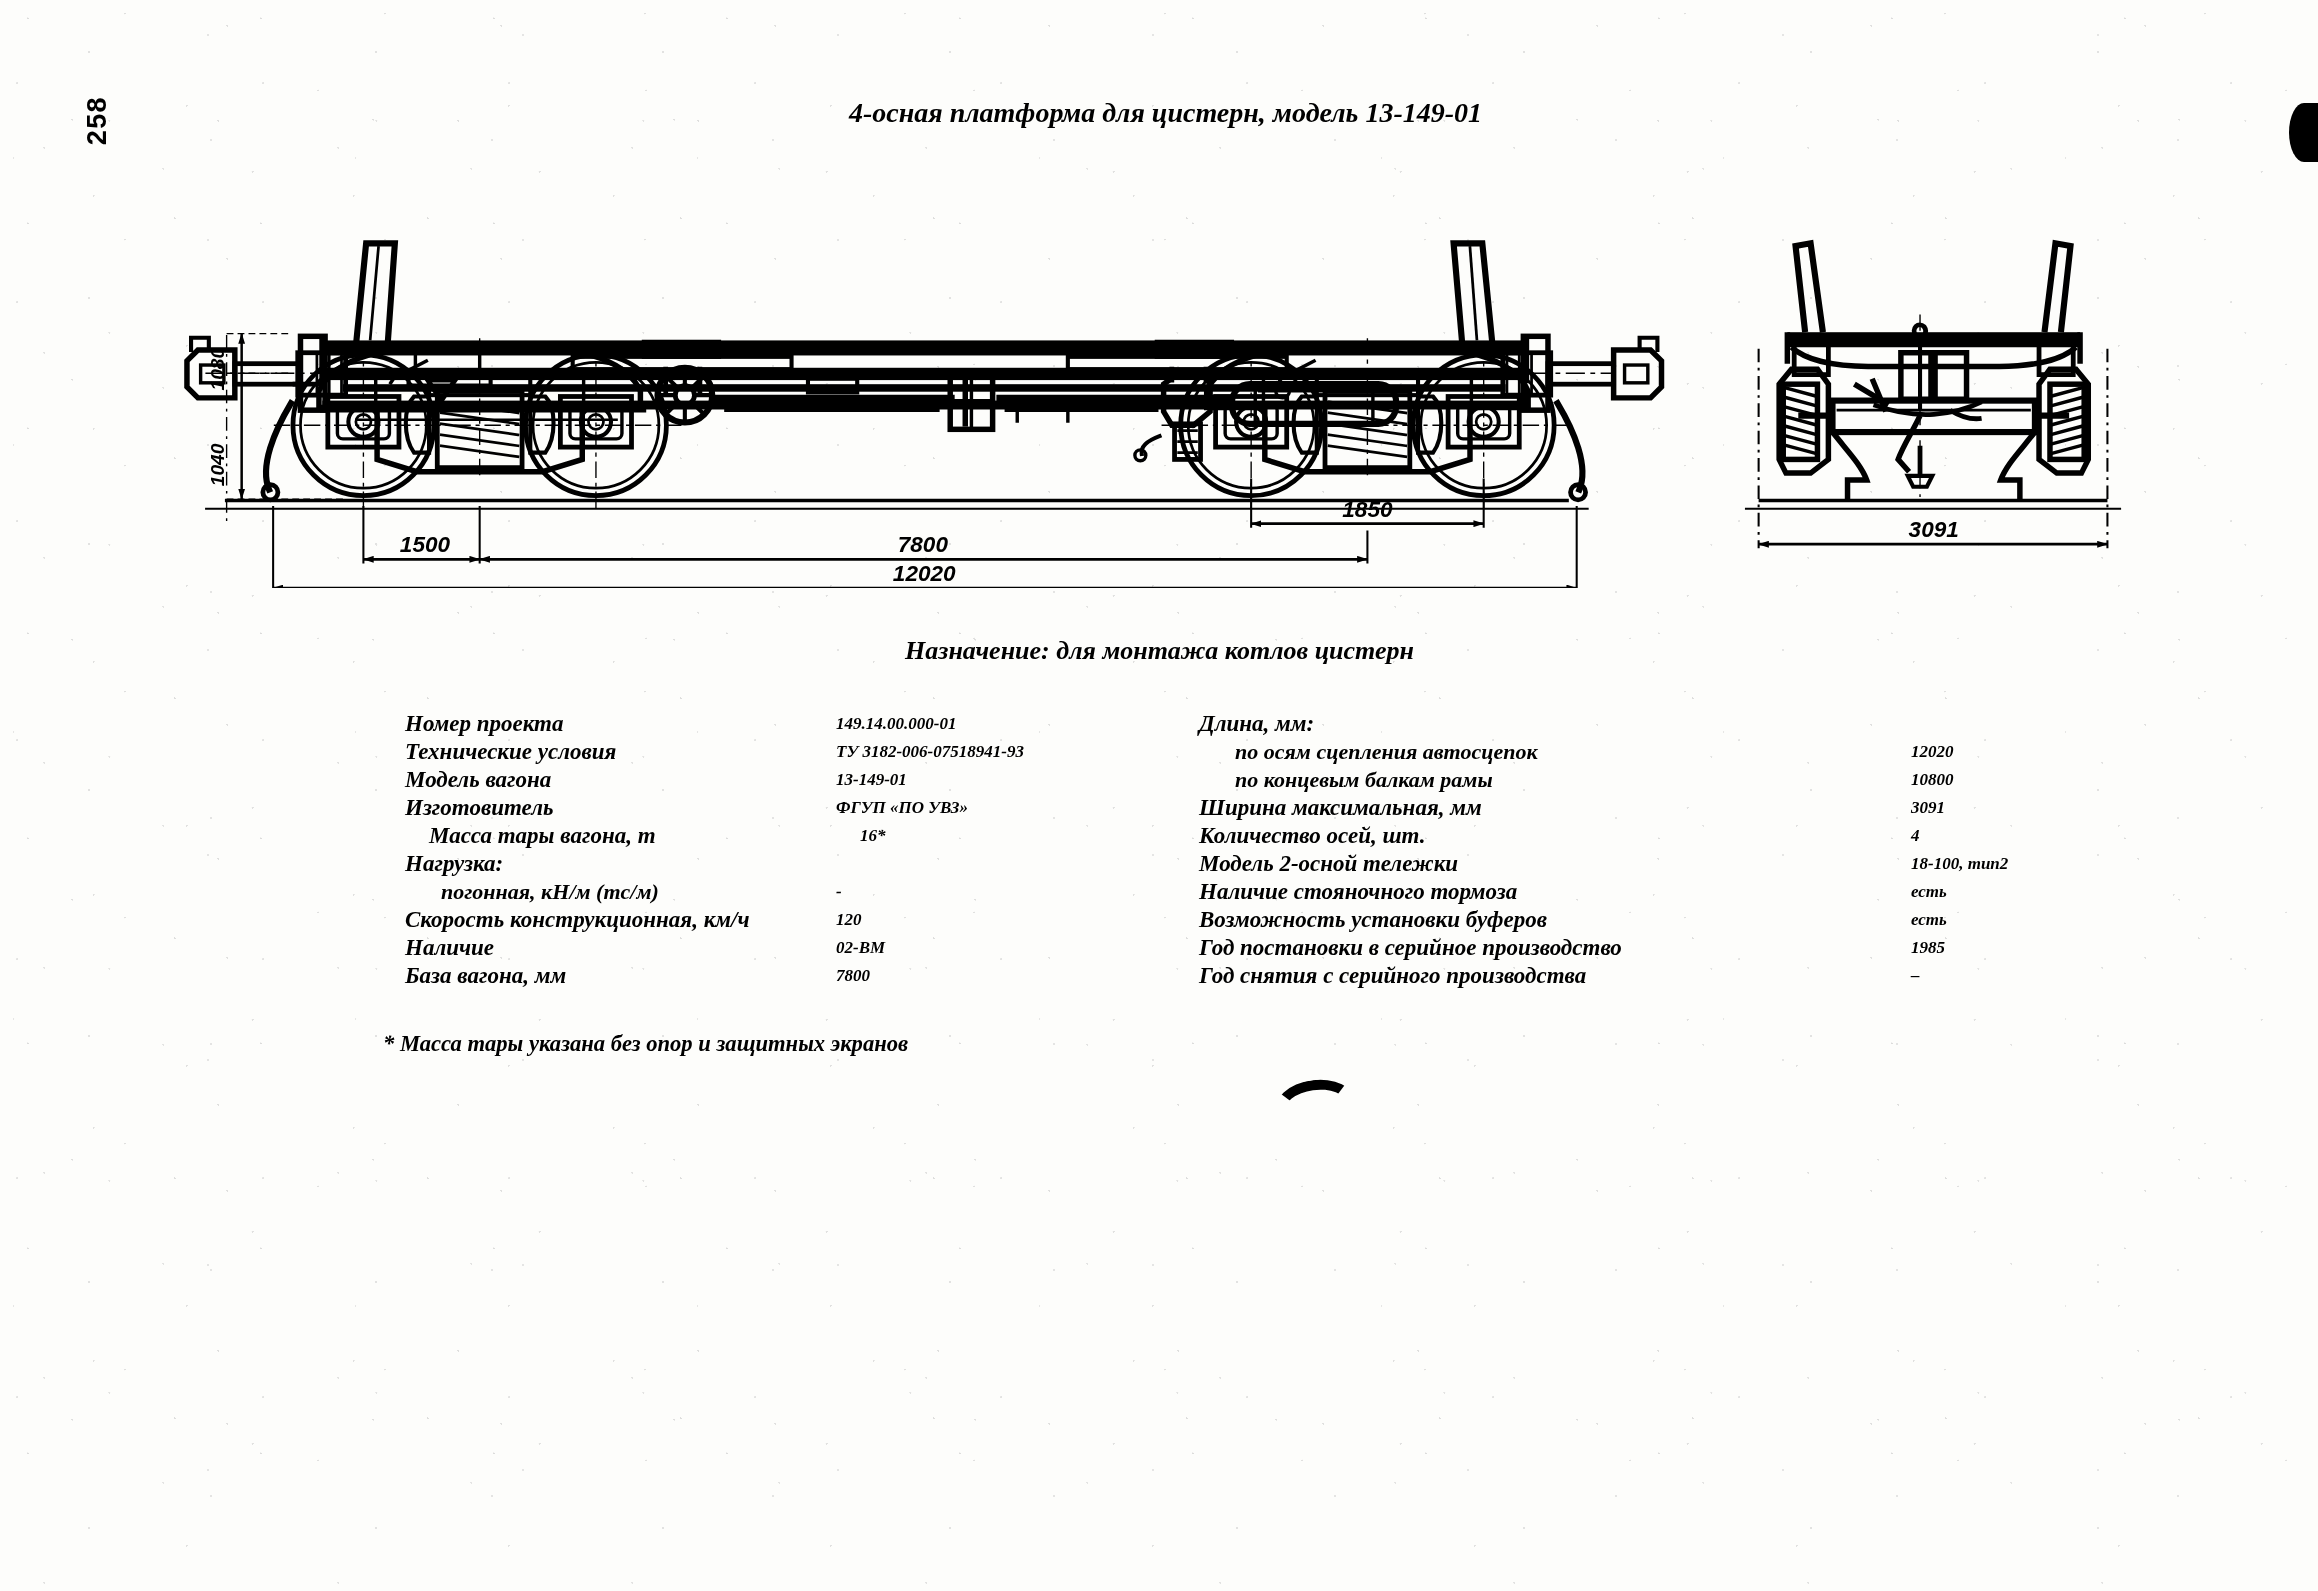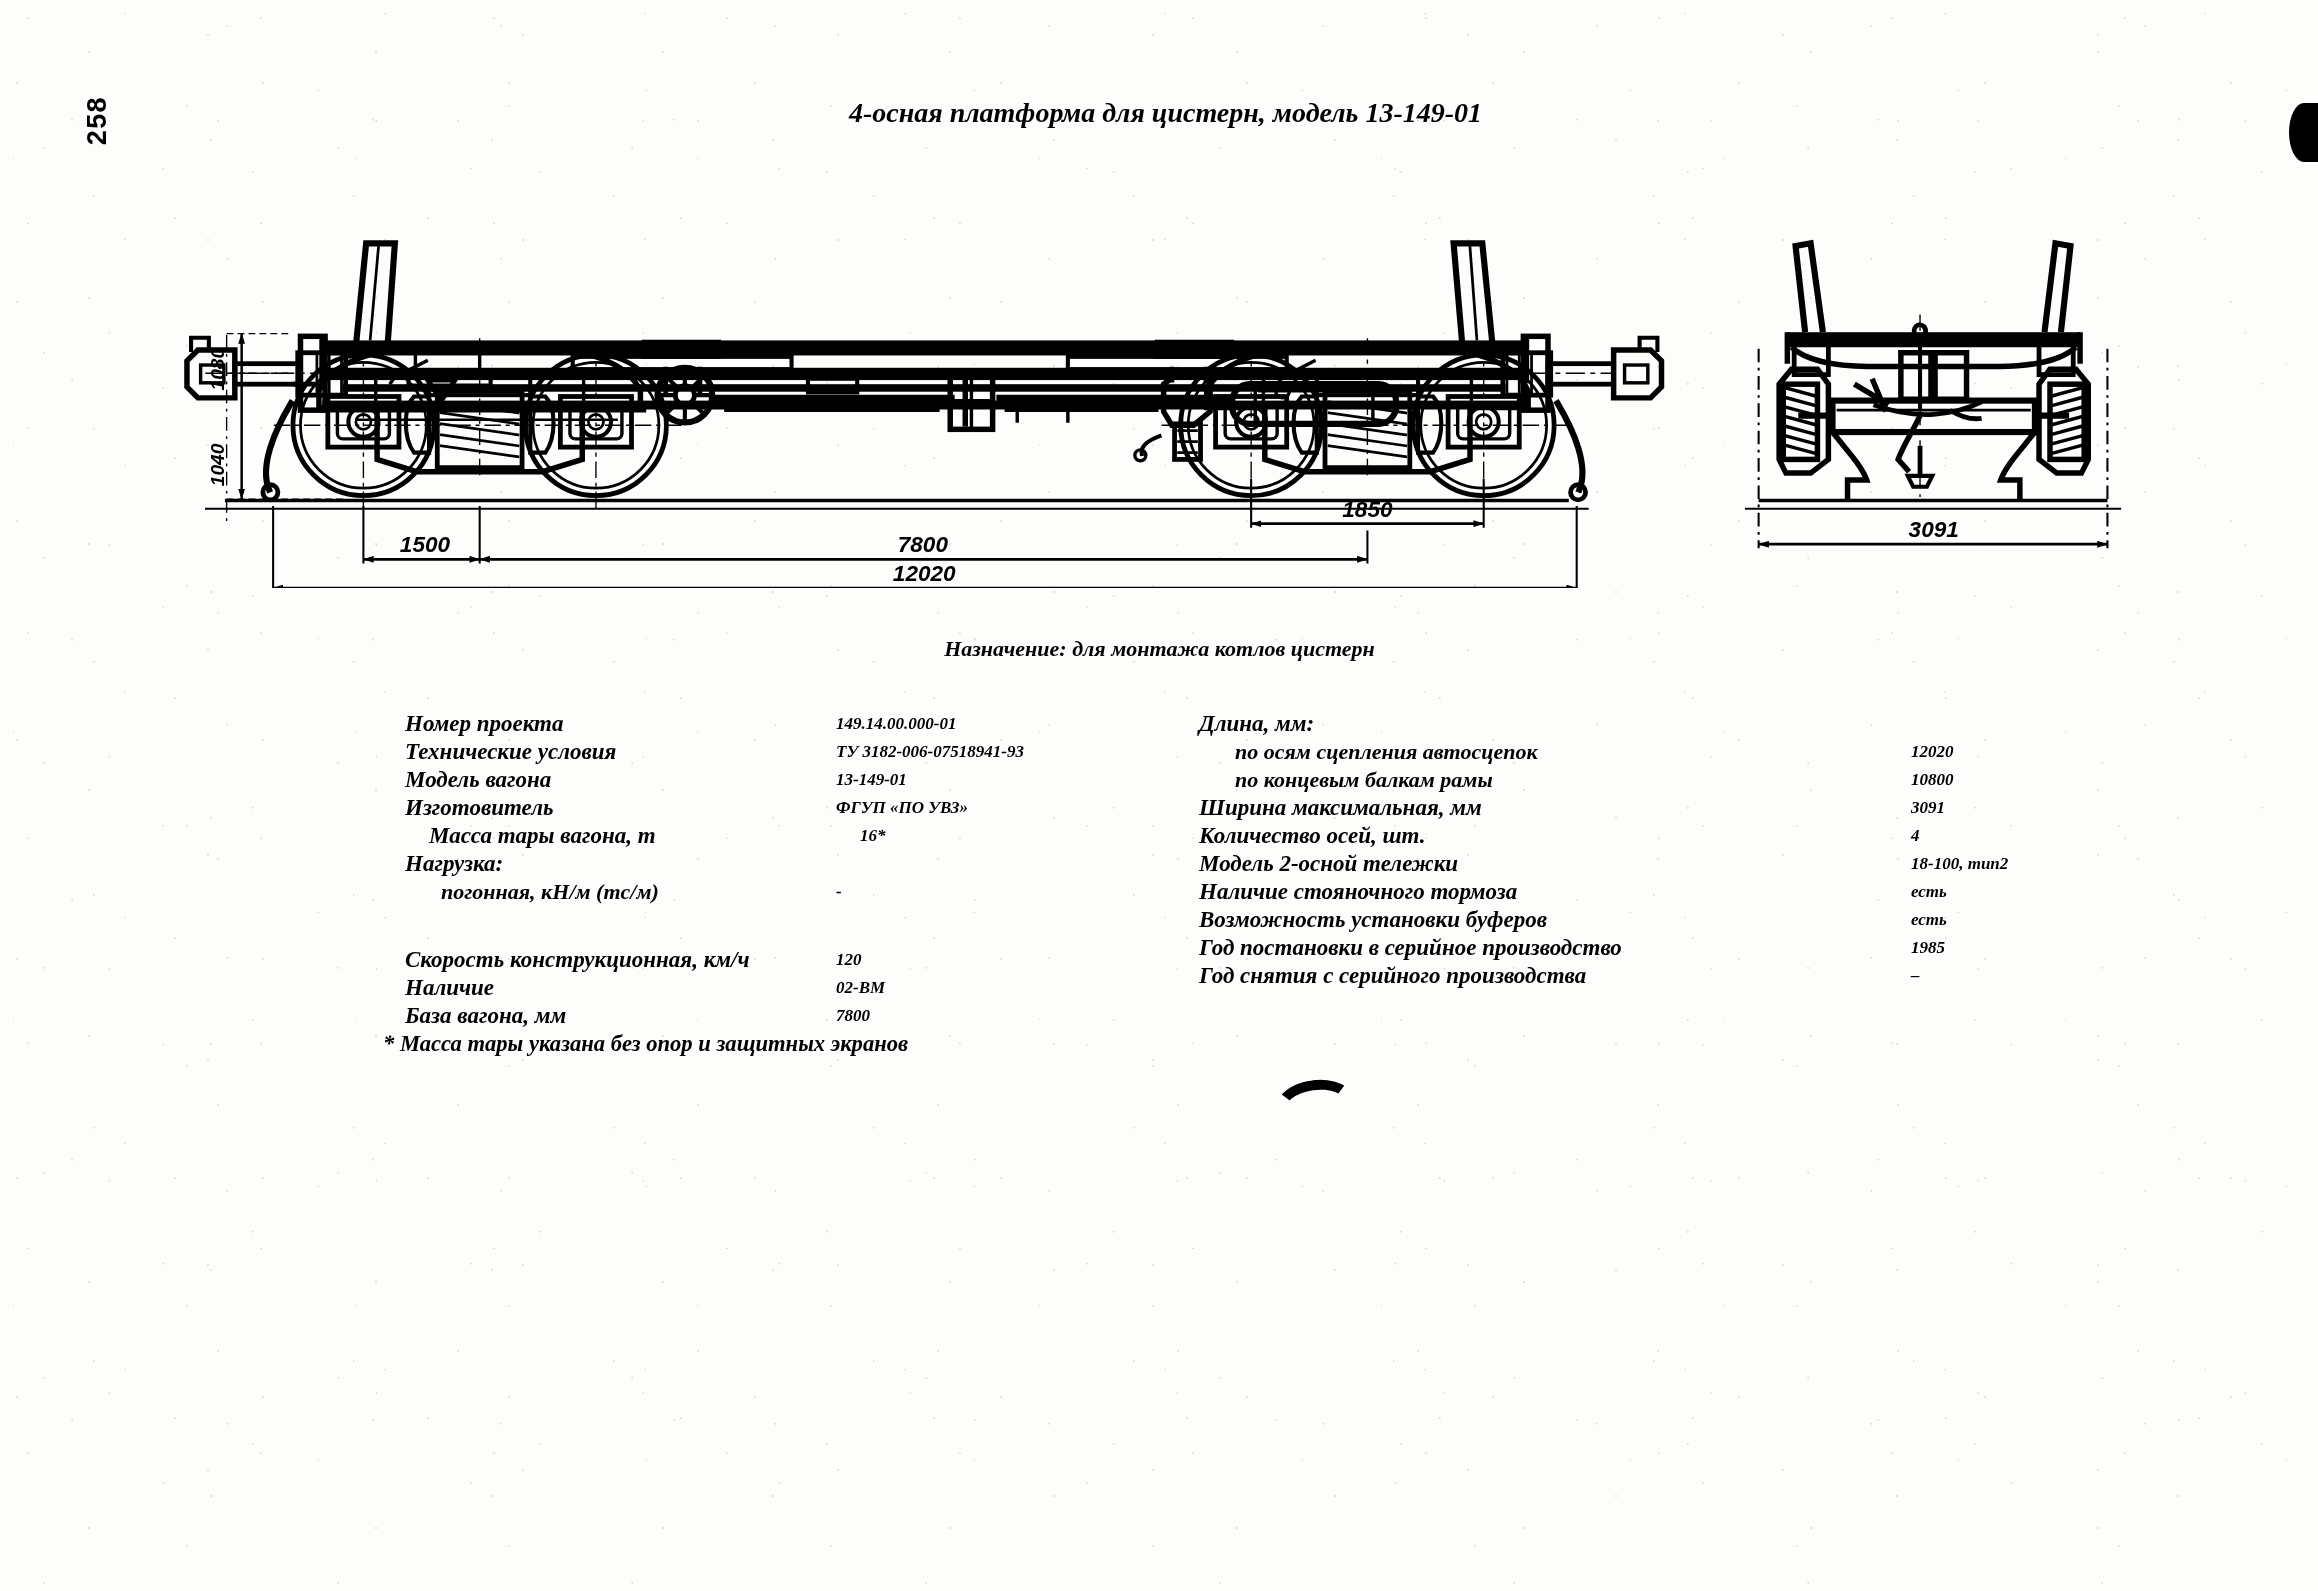--- a/index.html
+++ b/index.html
@@ -69,21 +69,21 @@
     letter-spacing:0px;
   }
 
   
   .drawing{position:absolute;left:0;top:205px;width:2319px;height:383px;}
   .drawing svg{display:block;}
 
   
   .purpose{
     position:absolute;left:0;right:0;top:636px;text-align:center;
-    font-weight:bold;font-style:italic;font-size:22px;
+    font-weight:bold;font-style:italic;font-size:26px;
   }
 
   
   .specs{position:absolute;left:0;top:710px;width:2319px;}
   .col{position:absolute;}
   .col.left{left:405px;width:780px;}
   .col.right{left:1199px;width:958px;}
   .row{
     display:flex;align-items:baseline;
     height:28px;line-height:28px;
@@ -392,21 +392,21 @@
           <span class="lbl">Масса тары вагона, т</span>
           <span class="val">16*</span>
         </div>
         <div class="row" style="position: relative;">
           <span class="lbl">Нагрузка:</span>
         </div>
         <div class="row indent" style="position: relative;">
           <span class="lbl">погонная, кН/м (тс/м)</span>
           <span class="val">-</span>
         </div>
-        <div class="row" style="position: relative; margin-top: 40px;">
+        <div class="row" style="position: relative;">
           <span class="lbl">Скорость конструкционная, км/ч</span>
           <span class="val">120</span>
         </div>
         <div class="row" style="position: relative;">
           <span class="lbl">Наличие</span>
           <span class="val">02-ВМ</span>
         </div>
         <div class="row" style="position: relative;">
           <span class="lbl">База вагона, мм</span>
           <span class="val">7800</span>

